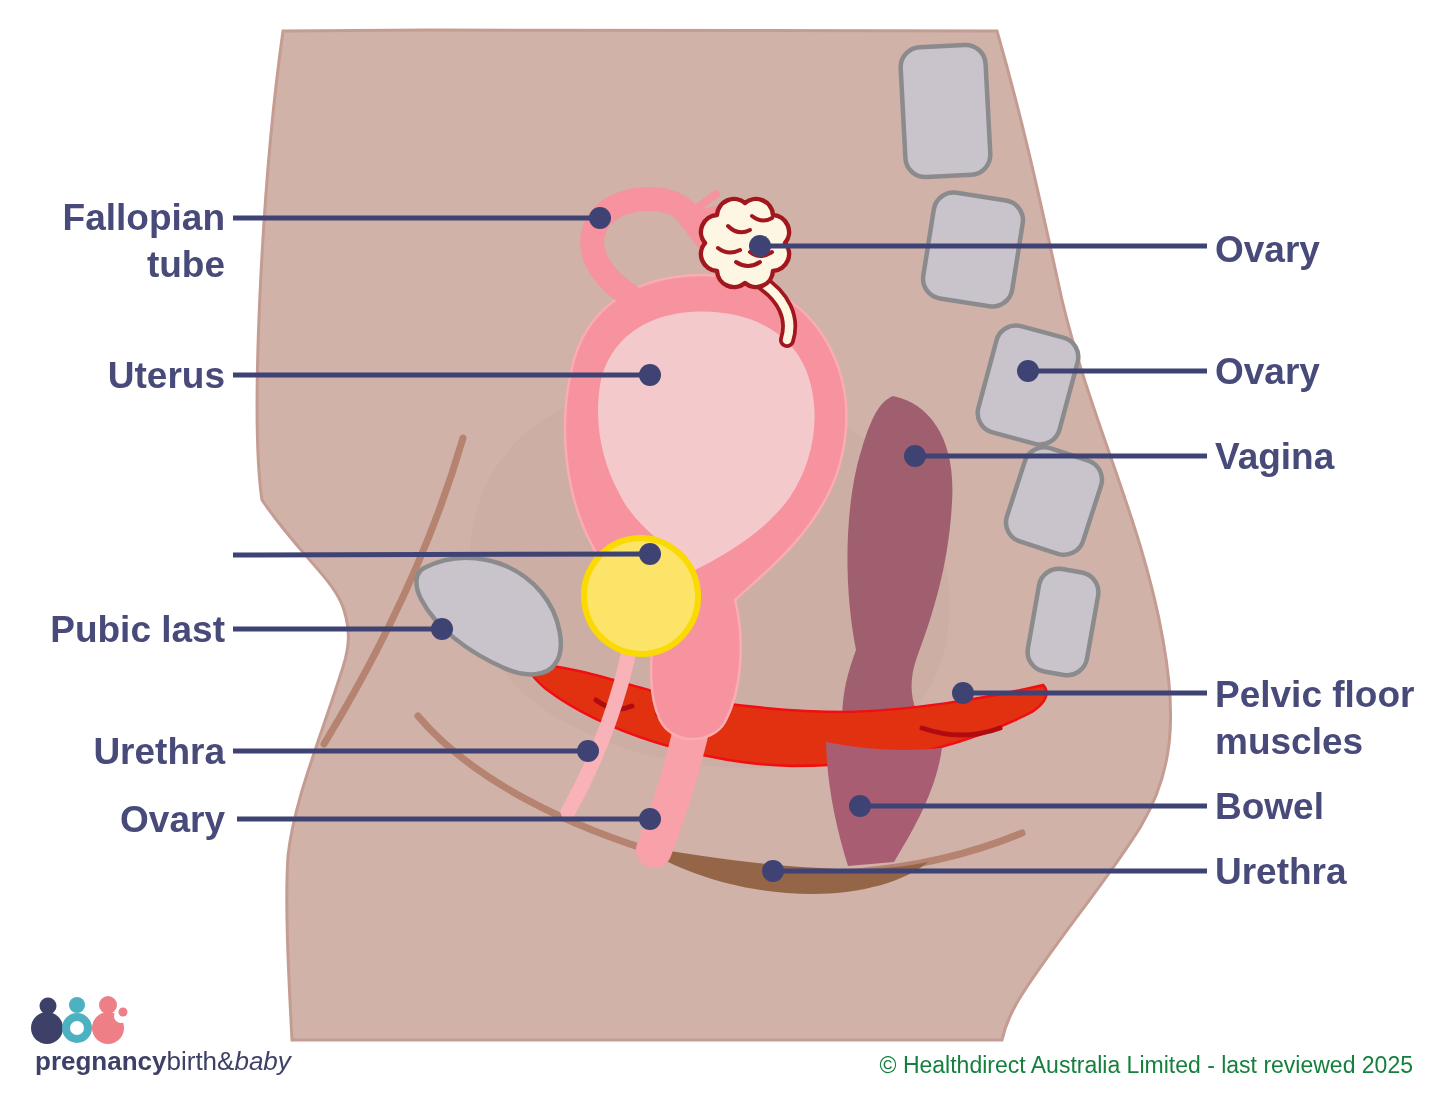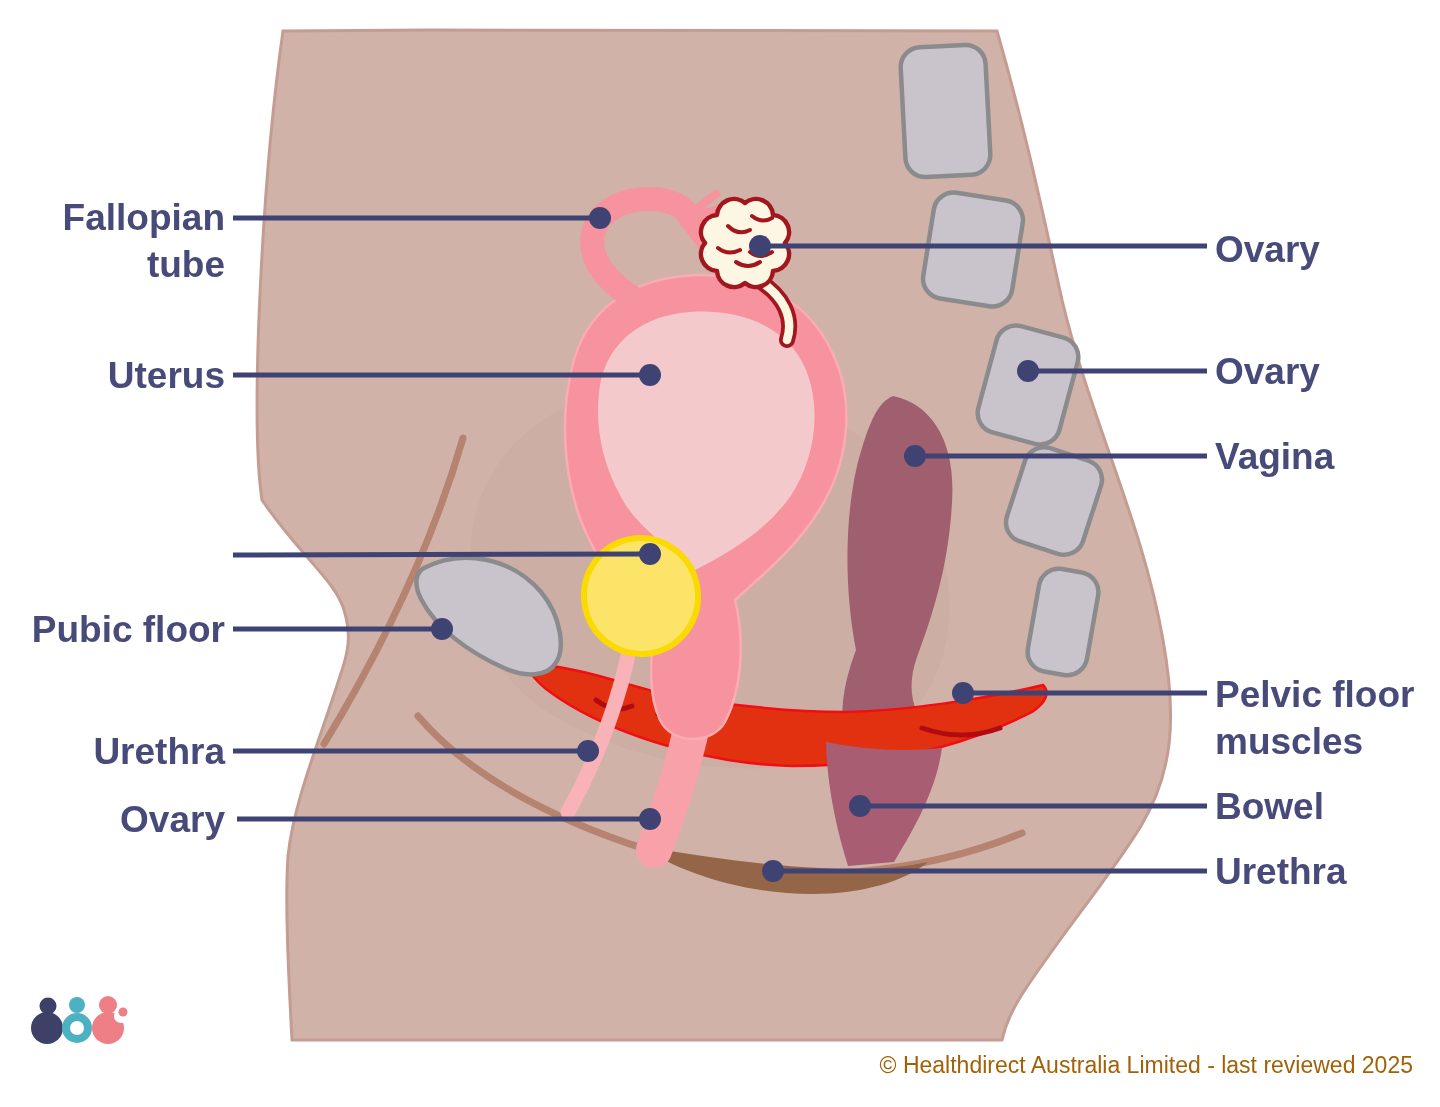--- a/index.html
+++ b/index.html
@@ -49,21 +49,21 @@
 
   .brand-text {
     position:absolute; left:35px; top:1046px;
     font-size:26px; color:#3d4168; white-space:nowrap;
   }
   .brand-text .b { font-weight:700; }
   .brand-text .i { font-style:italic; }
 
   .copyright {
     position:absolute; right:27px; top:1052px;
-    font-size:23px; color:#a16207; white-space:nowrap;
+    font-size:23px; color:#15803d; white-space:nowrap;
   }
 </style>
 </head>
 <body>
 
 <div class="stage">
 
   <svg class="art" viewBox="0 0 1440 1107">
 
     <path class="skin" d="M283,31 C530,29 790,29 997,31 C1022,118 1038,190 1062,300 C1092,425 1142,520 1163,640
@@ -169,21 +169,21 @@
       <line class="leader" x1="860" y1="806" x2="1207" y2="806"></line>
       <circle class="leader-dot" cx="860" cy="806" r="11"></circle>
 
       <line class="leader" x1="773" y1="871" x2="1207" y2="871"></line>
       <circle class="leader-dot" cx="773" cy="871" r="11"></circle>
     </g>
   </svg>
 
   <div class="lbl l wrap" style="top:194px">Fallopian tube</div>
   <div class="lbl l" style="top:352px">Uterus</div>
-  <div class="lbl l" style="top:606px">Pubic floor</div>
+  <div class="lbl l" style="top:606px">Pubic last</div>
   <div class="lbl l" style="top:728px">Urethra</div>
   <div class="lbl l" style="top:796px">Ovary</div>
 
   <div class="lbl r" style="top:226px">Ovary</div>
   <div class="lbl r" style="top:348px">Ovary</div>
   <div class="lbl r" style="top:433px">Vagina</div>
   <div class="lbl r wrap" style="top:671px">Pelvic floor muscles</div>
   <div class="lbl r" style="top:783px">Bowel</div>
   <div class="lbl r" style="top:848px">Urethra</div>
 
@@ -196,15 +196,16 @@
       <circle cx="47" cy="10" r="8" fill="#4cb2c1"></circle>
       <circle cx="47" cy="33" r="11" fill="none" stroke="#4cb2c1" stroke-width="8"></circle>
     </g>
     <g>
       <circle cx="78" cy="10" r="9" fill="#ef7f86"></circle>
       <circle cx="78" cy="33" r="16" fill="#ef7f86"></circle>
       <circle cx="91" cy="21" r="7" fill="#ffffff"></circle>
       <circle cx="93" cy="17" r="4.5" fill="#ef7f86"></circle>
     </g>
   </svg>
+  <div class="brand-text"><span class="b">pregnancy</span><span>birth&amp;</span><span class="i">baby</span></div>
 
   <div class="copyright">© Healthdirect Australia Limited - last reviewed 2025</div>
 </div>
 
 </body></html>

